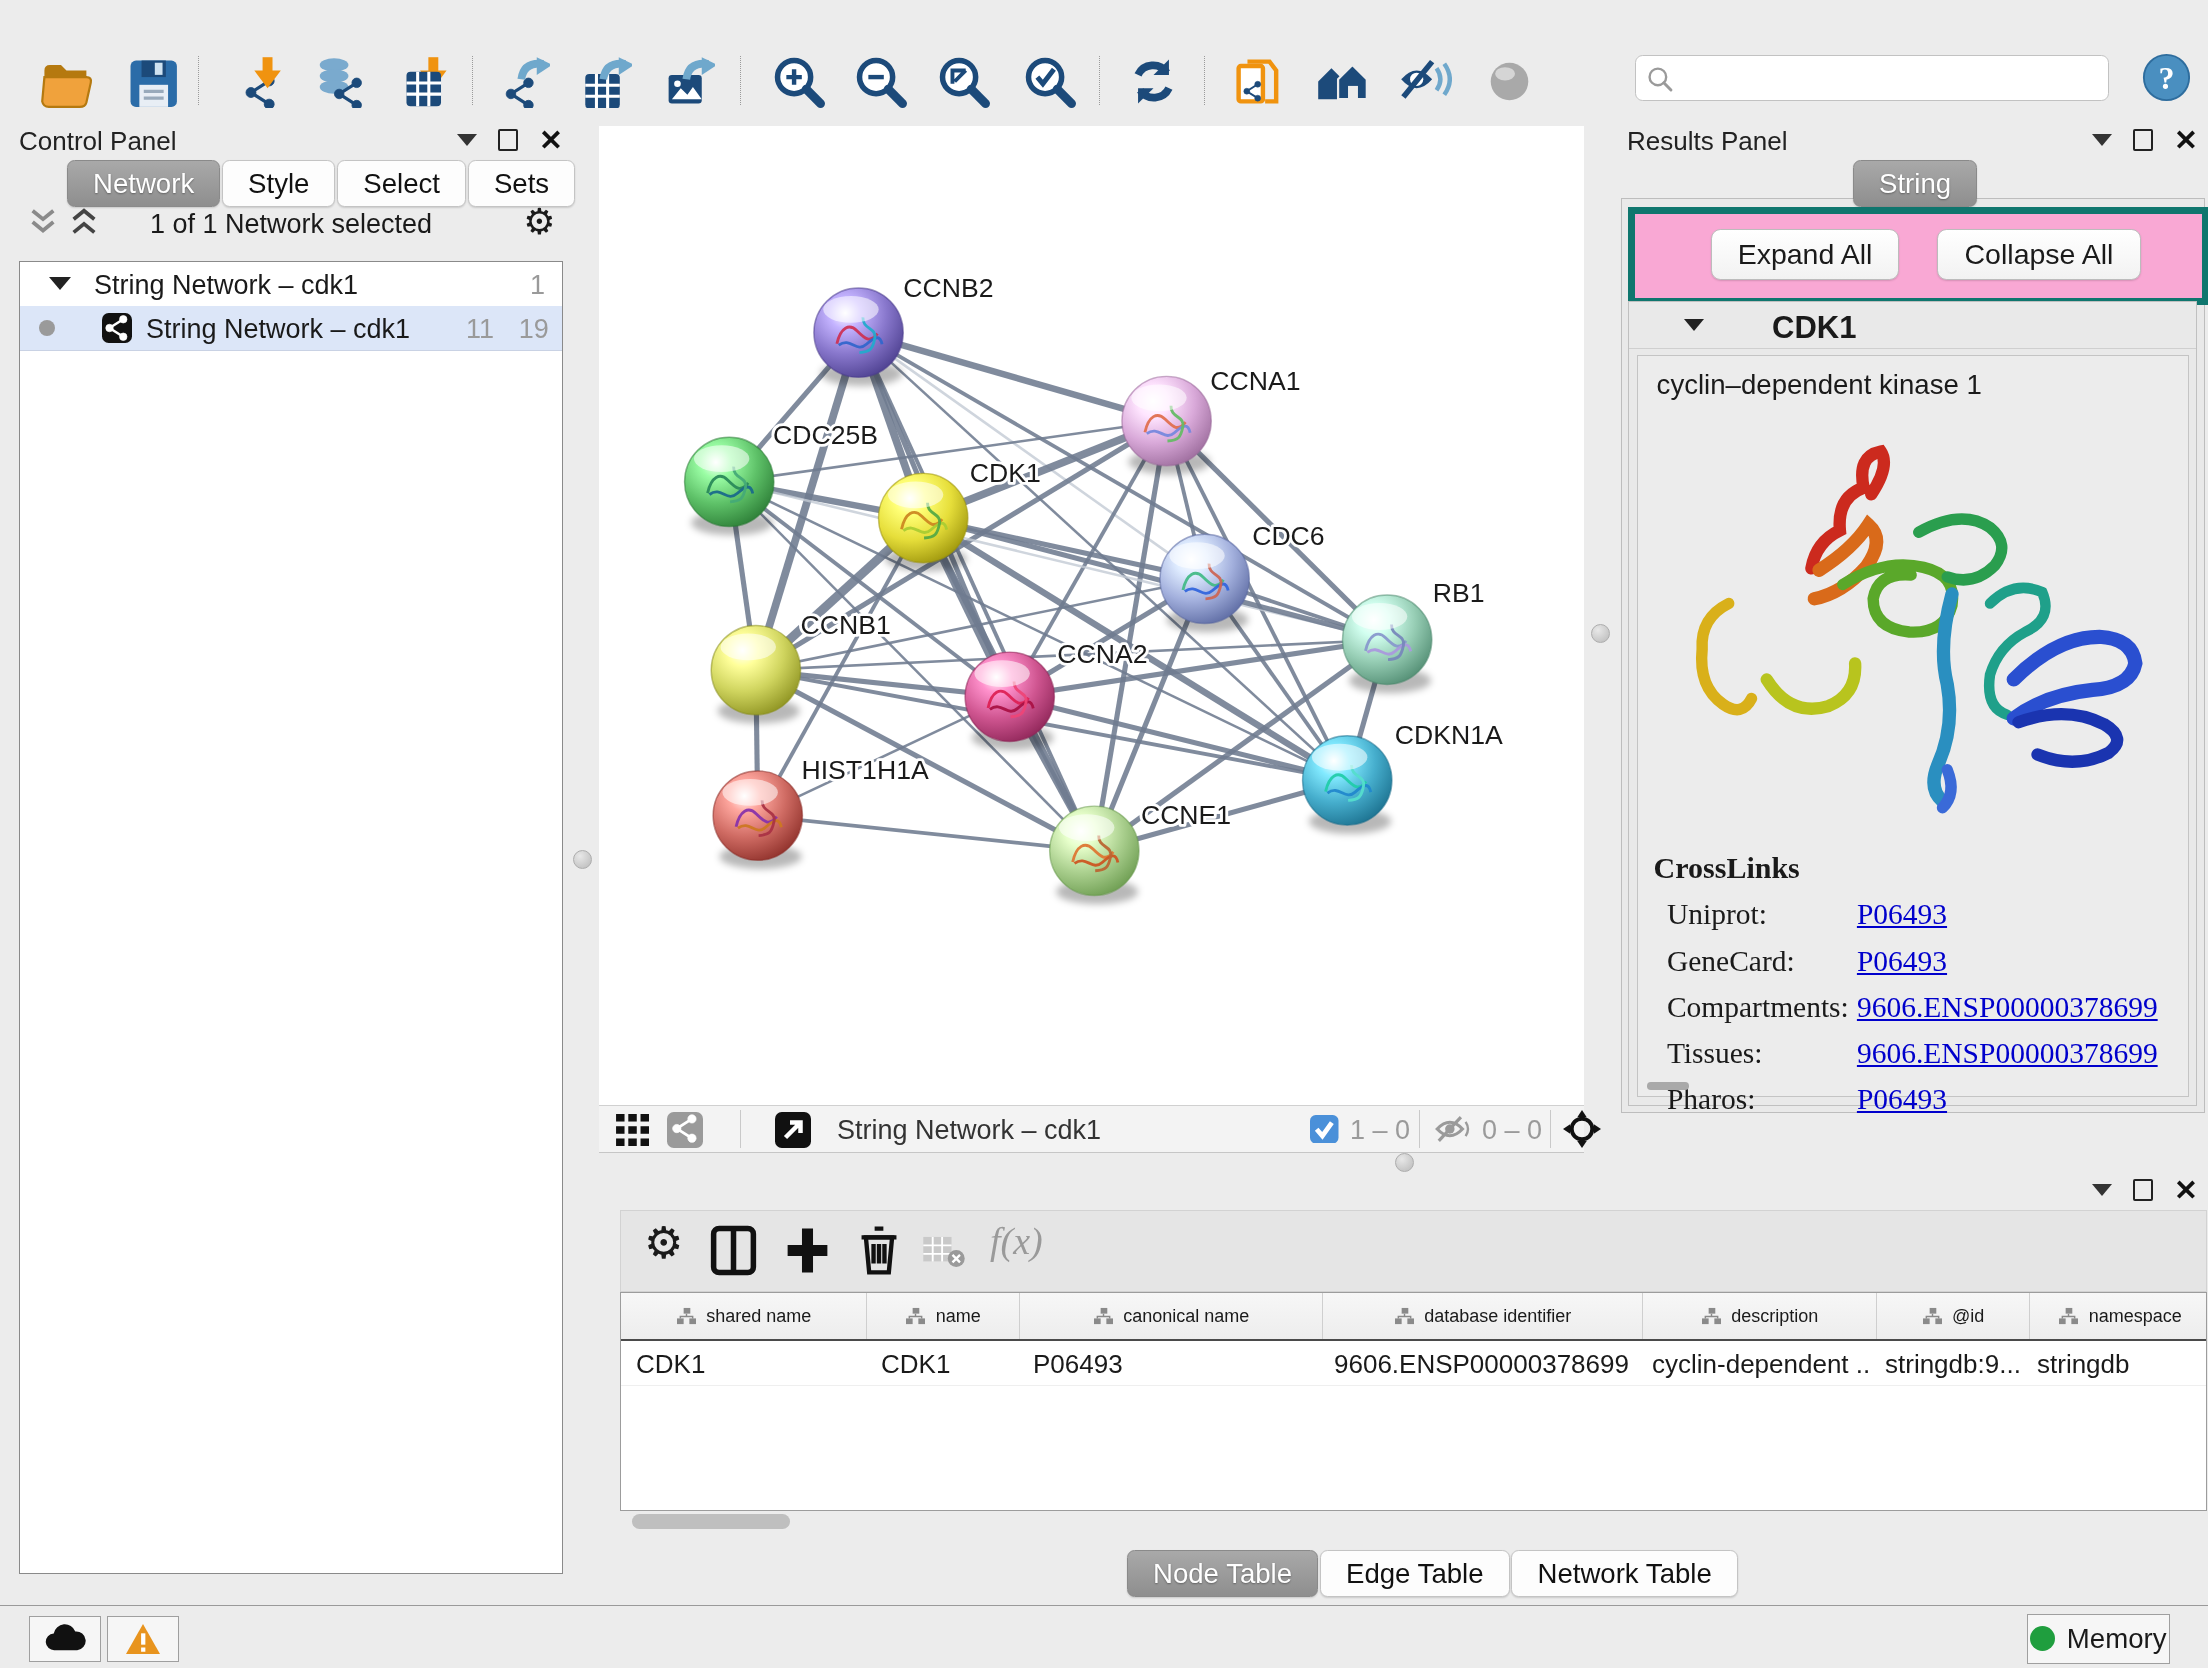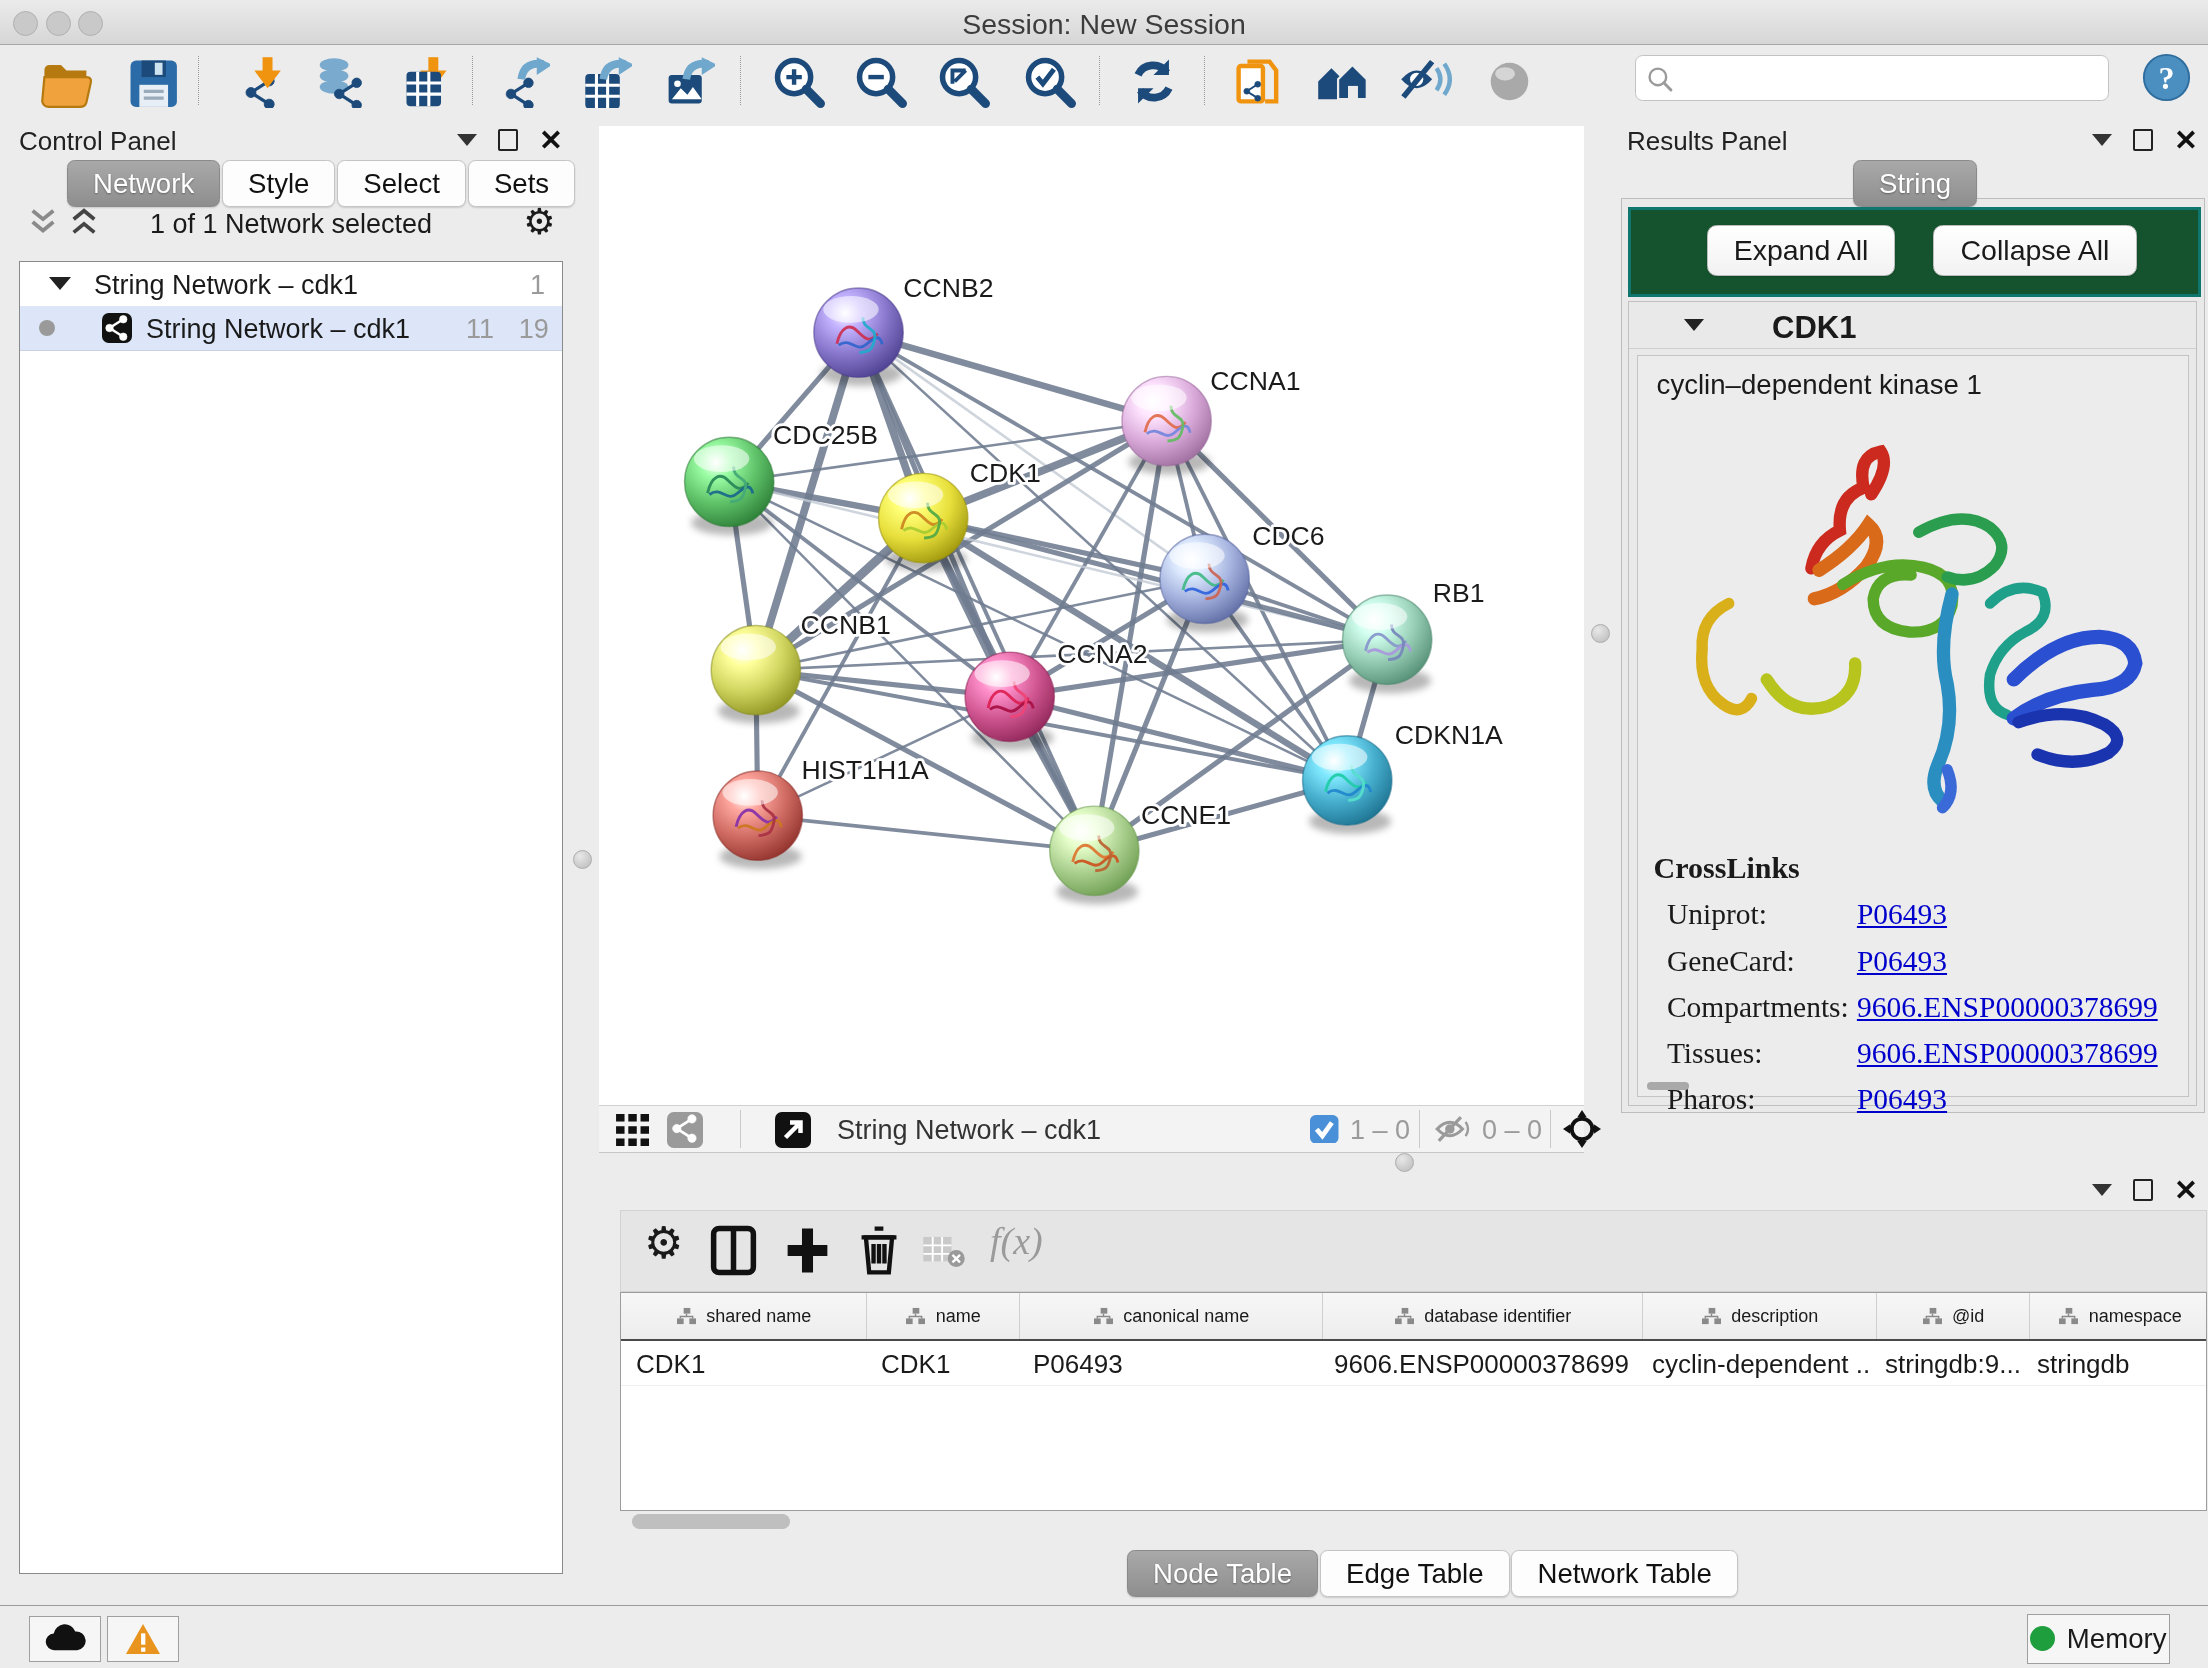--- a/index.html
+++ b/index.html
@@ -55,21 +55,21 @@
   #net-name{position:absolute;left:238px;top:8.6px;font-size:27px;color:#333;}
   .ntb-num{position:absolute;top:8.6px;font-size:27px;color:#9a9a9a;}
   
   .split-handle{width:17px;height:17px;border-radius:50%;
     background:radial-gradient(circle at 35% 30%,#e8e8e8,#b9b9b9);border:1px solid #adadad;}
   
   #rp-head{left:1627px;top:126px;}
   #rp-btns{left:2092px;top:129px;}
   #rp-tab{left:1853px;top:160px;}
   #rp-box{left:1621px;top:198px;width:582px;height:913px;background:#e9e9e9;border:1px solid #bdbdbd;}
-  #rp-btnbox{left:1628px;top:207px;width:567px;height:84px;background:#14532d;border:3px solid #0f766e;}
+  #rp-btnbox{left:1628px;top:207px;width:567px;height:84px;background:#f9a8d4;border:7px solid #0f766e;}
   .rp-button{position:absolute;top:15px;height:49px;background:linear-gradient(#ffffff,#f2f2f2);
     border:1px solid #bcbcbc;border-radius:9.5px;font-size:28.5px;text-align:center;
     box-shadow:0 1px 1.9px rgba(0,0,0,.15);line-height:49px;}
   #rp-genebox{left:1628px;top:301px;width:567px;height:803px;background:#e9e9e9;border:1px solid #c0c0c0;}
   #rp-generow{position:relative;height:46px;border-bottom:1px solid #cfcfcf;}
   #rp-generow .tri-down{left:55px;top:17px;border-left-width:10.5px;border-right-width:10.5px;border-top-width:12.4px;}
   #gene-symbol{position:absolute;left:143px;top:7.6px;font-size:31px;font-weight:bold;}
   #gene-inner{position:absolute;left:7.6px;top:53px;width:550px;height:740px;background:#ececec;border:1px solid #c4c4c4;}
   #gene-desc{position:absolute;left:19px;top:13.3px;font-size:27.6px;}
   #protein-img{position:absolute;left:38px;top:86px;}
@@ -128,26 +128,20 @@
           <rect x="4" y="10" width="34" height="34" rx="4" fill="#1c4a7a"></rect>
         <path d="M4 21 h34 M4 32 h34 M15 10 v34 M26 10 v34" stroke="#fff" stroke-width="3"></path>
         </g>
       <g id="sym-down-arrow">
           <path d="M20 2 v16" stroke="#f0930f" stroke-width="9"></path>
         <path d="M8 14 L20 30 L32 14 Z" fill="#f0930f"></path>
         </g>
     </defs>
   </svg>
 
-  <div class="abs" id="titlebar">
-    <div class="abs tlight" style="left:13.3px"></div>
-    <div class="abs tlight" style="left:46px"></div>
-    <div class="abs tlight" style="left:78px"></div>
-    <div class="abs" id="win-title">Session: New Session</div>
-  </div>
 
   <div class="abs" id="toolbar">
       <svg class="tb-icon" viewBox="0 0 48 48" style="left: 40px;">
         <path d="M4 14 q0 -5 5 -5 h10 l5 5 h18 v6 h-38 Z" fill="#b5790f"></path>
         <path d="M4 20 h38 q5 0 4 5 l-4 18 q-1 4 -6 4 h-28 q-5 0 -6 -5 Z" fill="#f0a23c" stroke="#b5790f" stroke-width="2"></path>
       </svg>
       <svg class="tb-icon" viewBox="0 0 48 48" style="left: 125px;">
         <rect x="5" y="5" width="42" height="42" rx="5" fill="#2b6ca8"></rect>
         <rect x="15" y="5" width="22" height="15" fill="#1c4a7a"></rect>
         <rect x="27" y="7" width="7" height="11" fill="#cfe2f0"></rect>

